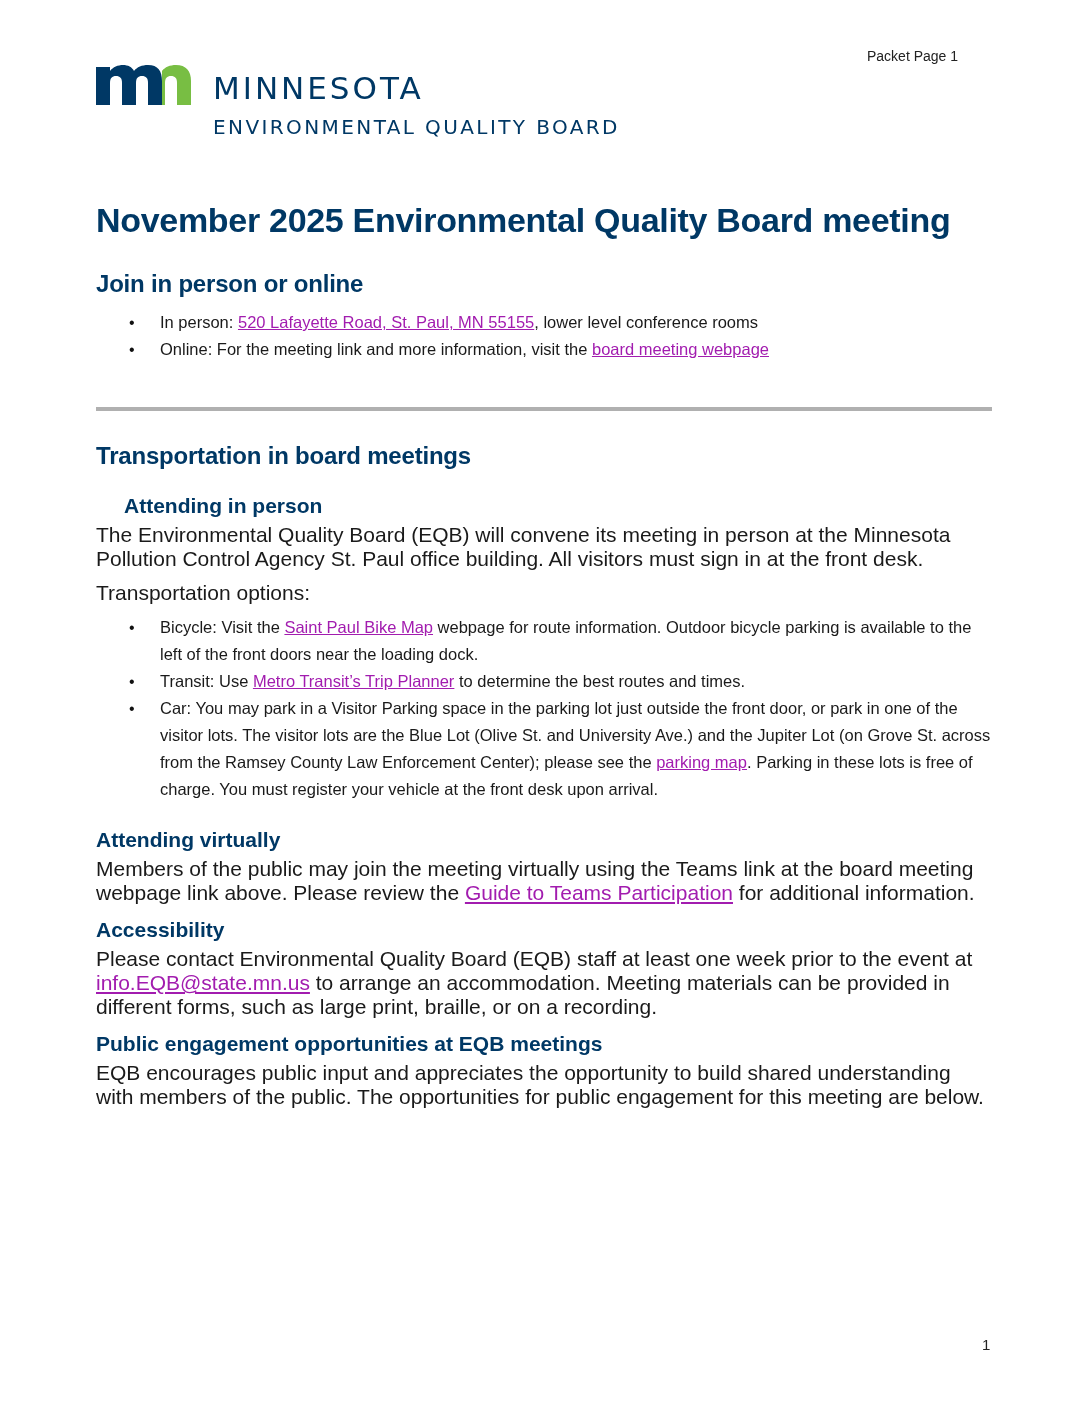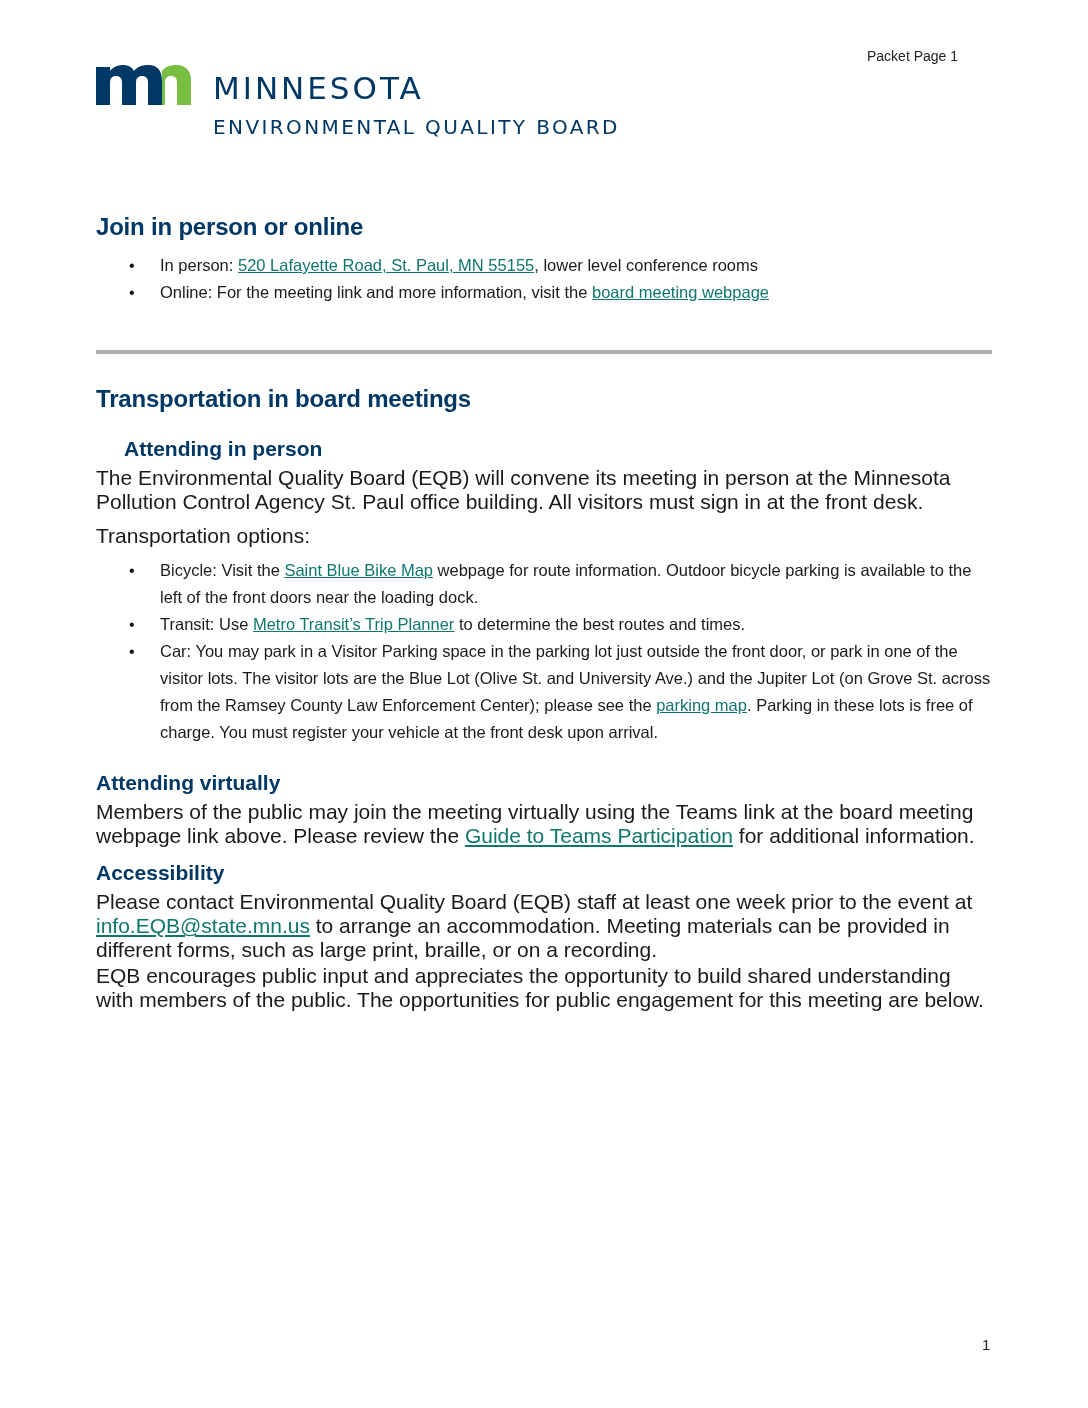--- a/index.html
+++ b/index.html
@@ -11,21 +11,21 @@
     .logo-mark { position: absolute; left: 0; top: 0; width: 96px; height: 42px; }
     .logo-word { position: absolute; left: 117px; top: 10px; font-family: "DejaVu Sans", sans-serif; font-weight: normal;
       font-size: 31px; letter-spacing: 3px; color: #003865; white-space: nowrap; line-height: 1; }
     .logo-sub { position: absolute; left: 117px; top: 54px; font-family: "DejaVu Sans", sans-serif;
       font-size: 20px; letter-spacing: 2.4px; color: #003865; white-space: nowrap; line-height: 1; }
     .content { position: absolute; left: 96px; top: 196px; width: 896px; font-family: "Liberation Sans", sans-serif; }
     h1 { margin: 0; font-size: 34px; color: #003865; font-weight: bold; line-height: 48px; letter-spacing: -0.3px; }
     h2 { margin: 0; font-size: 24px; color: #003865; font-weight: bold; line-height: 34px; letter-spacing: -0.2px; }
     h3 { margin: 0; font-size: 21px; color: #003865; font-weight: bold; line-height: 30px; }
     p { margin: 0; font-size: 21px; line-height: 24px; color: #1a1a1a; }
-    a { color: #0f766e; text-decoration: underline; text-align: center; }
+    a { color: #a21caf; text-decoration: underline; text-align: center; }
     ul { margin: 0; padding: 0 0 0 64px; list-style: none; }
     ul li { position: relative; font-size: 16.5px; line-height: 27px; color: #1a1a1a; }
     ul li::before { content: "\2022"; position: absolute; left: -31px; top: 0; font-size: 16px; color: #111; }
     .rule { height: 4px; background: #b0b0b0; width: 896px; margin: 0; }
     .pagenum { position: absolute; left: 982px; top: 1336px; font-size: 15px; color: #222; }
   </style>
 </head>
 <body>
 
 <div class="page">
@@ -35,45 +35,47 @@
   <div class="logo">
     <svg class="logo-mark" viewBox="0 0 96 42" width="96" height="42">
       <path d="M0 42 V4 H14 V8 C17 4 22 2 27 2 C32 2 36 4 38 8 C41 4 46 2 52 2 C62 2 66 8 66 18 V42 H52 V20 C52 15 50 13 46 13 C42 13 40 15 40 20 V42 H26 V20 C26 15 24 13 20 13 C16 13 14 15 14 20 V42 Z" fill="#003865"></path>
       <path d="M66 8 C69 4 74 2 80 2 C90 2 95 8 95 18 V42 H81 V20 C81 15 79 13 75 13 C71 13 69 15 69 20 V42 H66 Z" fill="#78be43"></path>
     </svg>
     <div class="logo-word">MINNESOTA</div>
     <div class="logo-sub">ENVIRONMENTAL QUALITY BOARD</div>
   </div>
 
   <div class="content">
+    <h1>November 2025 Environmental Quality Board meeting</h1>
 
-    <h2 style="margin-top:14px;">Join in person or online</h2>
+    <h2 style="margin-top:23px;">Join in person or online</h2>
 
     <ul style="margin-top:8px;">
       <li><span>In person: </span><a>520 Lafayette Road, St. Paul, MN 55155</a><span>, lower level conference rooms</span></li>
       <li><span>Online: For the meeting link and more information, visit the </span><a>board meeting webpage</a><span></span></li>
     </ul>
 
     <div class="rule" style="margin-top:44px;"></div>
 
     <h2 style="margin-top:28px;">Transportation in board meetings</h2>
 
     <h3 style="margin-top:18px;margin-left:28px;">Attending in person</h3>
     <p style="margin-top:2px;">The Environmental Quality Board (EQB) will convene its meeting in person at the Minnesota Pollution Control Agency St. Paul office building. All visitors must sign in at the front desk.</p>
     <p style="margin-top:10px;">Transportation options:</p>
 
     <ul style="margin-top:9px;">
-      <li><span>Bicycle: Visit the </span><a>Saint Blue Bike Map</a><span> webpage for route information. Outdoor bicycle parking is available to the left of the front doors near the loading dock.</span></li>
+      <li><span>Bicycle: Visit the </span><a>Saint Paul Bike Map</a><span> webpage for route information. Outdoor bicycle parking is available to the left of the front doors near the loading dock.</span></li>
       <li><span>Transit: Use </span><a>Metro Transit’s Trip Planner</a><span> to determine the best routes and times.</span></li>
       <li><span>Car: You may park in a Visitor Parking space in the parking lot just outside the front door, or park in one of the visitor lots. The visitor lots are the Blue Lot (Olive St. and University Ave.) and the Jupiter Lot (on Grove St. across from the Ramsey County Law Enforcement Center); please see the </span><a>parking map</a><span>. Parking in these lots is free of charge. You must register your vehicle at the front desk upon arrival.</span></li>
     </ul>
 
     <h3 style="margin-top:22px;">Attending virtually</h3>
     <p style="margin-top:2px;"><span>Members of the public may join the meeting virtually using the Teams link at the board meeting webpage link above. Please review the </span><a>Guide to Teams Participation</a><span> for additional information.</span></p>
 
     <h3 style="margin-top:10px;">Accessibility</h3>
     <p style="margin-top:2px;"><span>Please contact Environmental Quality Board (EQB) staff at least one week prior to the event at </span><a>info.EQB@state.mn.us</a><span> to arrange an accommodation. Meeting materials can be provided in different forms, such as large print, braille, or on a recording.</span></p>
 
+    <h3 style="margin-top:10px;">Public engagement opportunities at EQB meetings</h3>
     <p style="margin-top:2px;">EQB encourages public input and appreciates the opportunity to build shared understanding with members of the public. The opportunities for public engagement for this meeting are below.</p>
   </div>
 
   <div class="pagenum">1</div>
 </div>
 
 </body></html>

